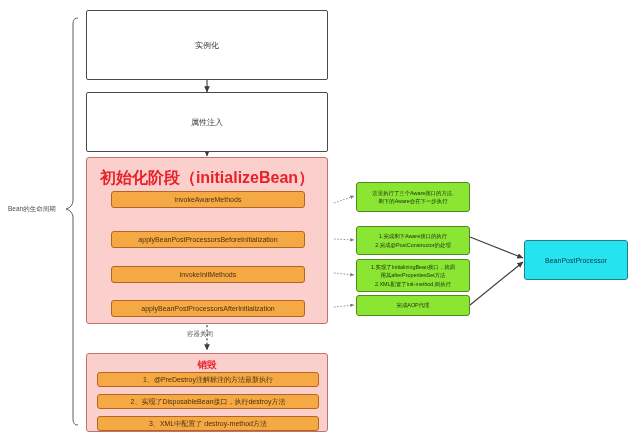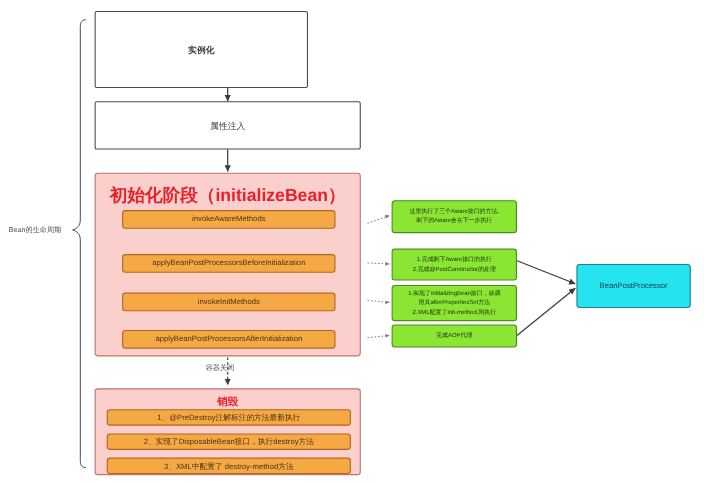--- a/index.html
+++ b/index.html
@@ -156,25 +156,25 @@
     <line x1="334" y1="239" x2="354" y2="240" stroke="#777" stroke-width="0.8" stroke-dasharray="1.6,1.6" marker-end="url(#arrowDot)"></line>
     <line x1="334" y1="273" x2="354" y2="275" stroke="#777" stroke-width="0.8" stroke-dasharray="1.6,1.6" marker-end="url(#arrowDot)"></line>
     <line x1="334" y1="307" x2="354" y2="305" stroke="#777" stroke-width="0.8" stroke-dasharray="1.6,1.6" marker-end="url(#arrowDot)"></line>
 
     <line x1="470" y1="237" x2="523" y2="258" stroke="#3b3b3b" stroke-width="1.1" marker-end="url(#arrowSolid)"></line>
     <line x1="470" y1="305" x2="523" y2="262" stroke="#3b3b3b" stroke-width="1.1" marker-end="url(#arrowSolid)"></line>
   </svg>
 
   <div class="plain-label" style="left:8px; top:205px;">Bean的生命周期</div>
 
-  <div class="box stage-white" style="left:86px; top:10px; width:194px; height:70px;font-weight:bold;">
+  <div class="box stage-white" style="left:86px; top:10px; width:242px; height:70px;">
     <span>实例化</span>
   </div>
 
-  <div class="box stage-white" style="left:86px; top:92px; width:242px; height:44px;">
+  <div class="box stage-white" style="left:86px; top:92px; width:242px; height:60px;">
     <span>属性注入</span>
   </div>
 
   <div class="box phase-pink" style="left:86px; top:157px; width:242px; height:167px;">
 
     <div class="phase-title init">初始化阶段（initializeBean）</div>
 
     <div class="step-orange" style="left:24px; top:33px; width:194px; height:17px;">
       <span>invokeAwareMethods</span>
     </div>

